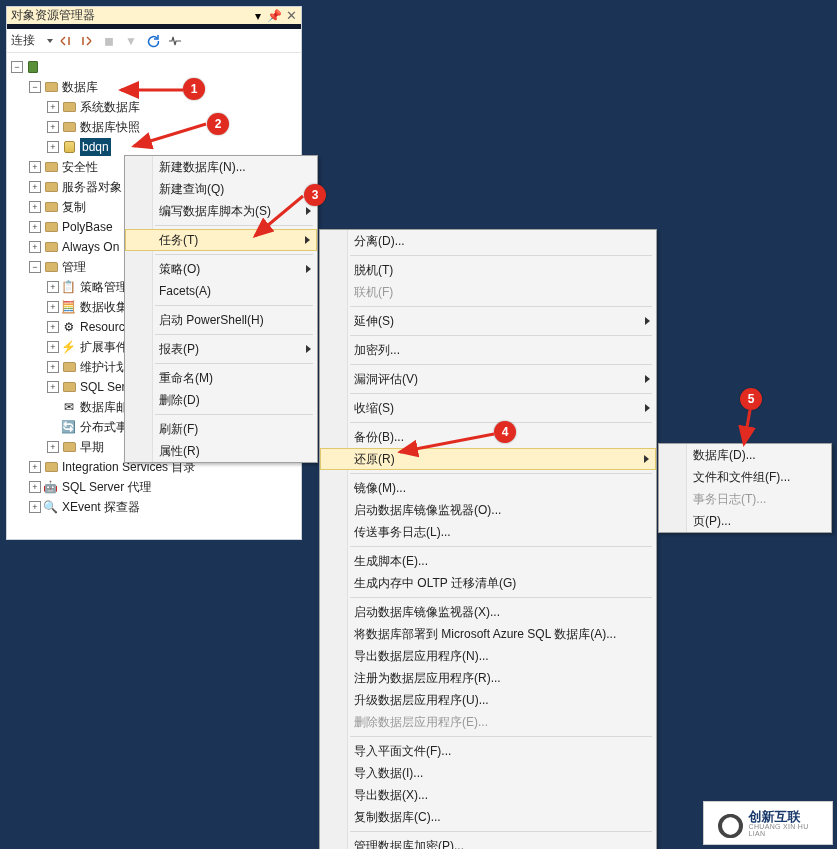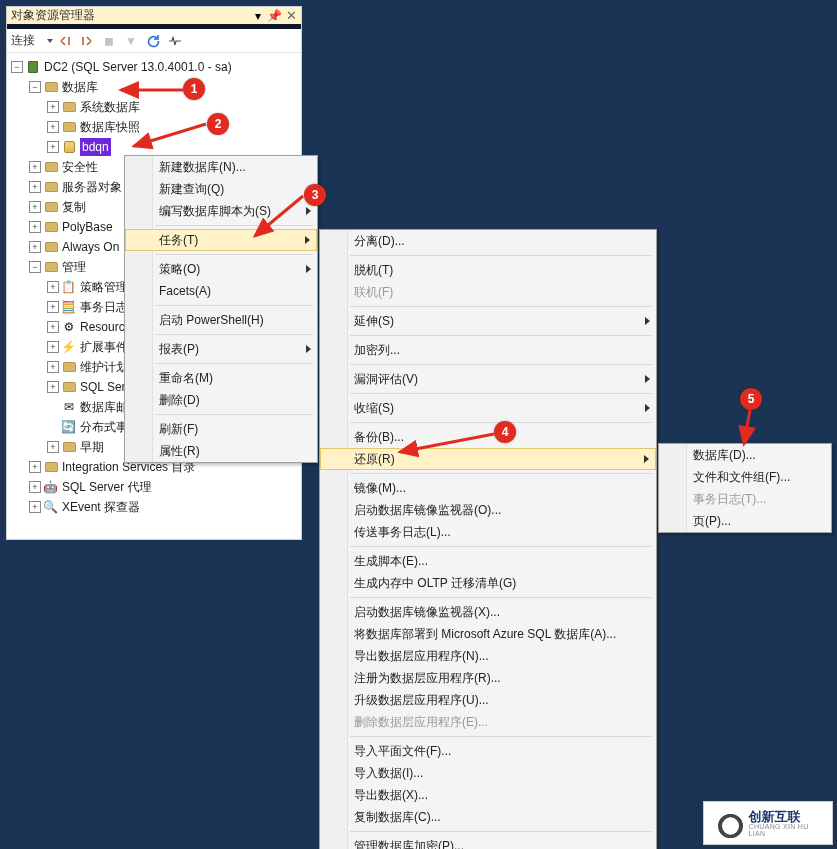--- a/index.html
+++ b/index.html
@@ -15,21 +15,21 @@
 .tbtn { width: 20px; height: 20px; display: flex; align-items: center; justify-content: center; color: #555; }
 .tbtn.dis { opacity: 0.35; }
 
 .tree { padding: 4px 2px; line-height: 18px; color: #222; overflow: hidden; }
 .row { display: flex; align-items: center; height: 20px; white-space: nowrap; }
 .exp { width: 12px; height: 12px; border: 1px solid #888; margin-right: 2px; display: flex; align-items: center; justify-content: center; font-size: 9px; line-height: 1; color: #444; background: #fff; }
 .ic { width: 16px; height: 16px; margin-right: 3px; display: flex; align-items: center; justify-content: center; }
 .folder { width: 13px; height: 10px; background: #d9b76a; border: 1px solid #b5965a; border-radius: 1px 2px 1px 1px; }
 .db { width: 11px; height: 12px; background: linear-gradient(#f0d77a,#e0bc50); border: 1px solid #a38a3a; border-radius: 2px; }
 .srv { width: 10px; height: 12px; background: #5a8f3a; border: 1px solid #3e6a27; border-radius: 1px; }
-.sel { background: #6d28d9; color: #fff; padding: 0 2px; }
+.sel { background: #0c4a6e; color: #fff; padding: 0 2px; }
 
 .menu { position: absolute; background: #f4f4f4; border: 1px solid #a0a0a0; box-shadow: 2px 2px 3px rgba(0,0,0,0.25); }
 .menu .iconcol { position: absolute; left: 0; top: 0; bottom: 0; width: 28px; background: #f0f0f0; border-right: 1px solid #e0e0e0; }
 .mi { position: relative; height: 22px; display: flex; align-items: center; padding-left: 34px; color: #222; }
 .mi.hover { background: #fff2c8; border: 1px solid #e1c76d; padding-left: 33px; }
 .mi.dis { color: #999; }
 .mi .arr { position: absolute; right: 6px; width: 0; height: 0; border-top: 4px solid transparent; border-bottom: 4px solid transparent; border-left: 5px solid #333; }
 .sep { height: 1px; background: #d8d8d8; margin: 3px 4px 3px 30px; }
 
 .callout { position: absolute; width: 22px; height: 22px; border-radius: 50%; background: #e22b20; color: #fff; font-weight: bold; display: flex; align-items: center; justify-content: center; font-size: 12px; box-shadow: 0 0 2px rgba(0,0,0,0.4); }
@@ -80,21 +80,20 @@
         </svg>
       </div>
   </div>
 
   <div class="tree">
     <div class="row" style="padding-left:2px;">
         <span class="exp">−</span>
         <span class="ic">
           <span class="srv"></span>
         </span>
-        <span>DC2 (SQL Server 13.0.4001.0 - sa)</span>
       </div>
     <div class="row" style="padding-left:20px;">
         <span class="exp">−</span>
         <span class="ic">
           <span class="folder"></span>
         </span>
         <span>数据库</span>
       </div>
     <div class="row" style="padding-left:38px;">
         <span class="exp">+</span>
@@ -160,21 +159,21 @@
         <span>管理</span>
       </div>
     <div class="row" style="padding-left:38px;">
         <span class="exp">+</span>
         <span class="ic">📋</span>
         <span>策略管理</span>
       </div>
     <div class="row" style="padding-left:38px;">
         <span class="exp">+</span>
         <span class="ic">🧮</span>
-        <span>事务日志</span>
+        <span>数据收集</span>
       </div>
     <div class="row" style="padding-left:38px;">
         <span class="exp">+</span>
         <span class="ic">⚙</span>
         <span>Resource Governor</span>
       </div>
     <div class="row" style="padding-left:38px;">
         <span class="exp">+</span>
         <span class="ic">⚡</span>
         <span>扩展事件</span>

